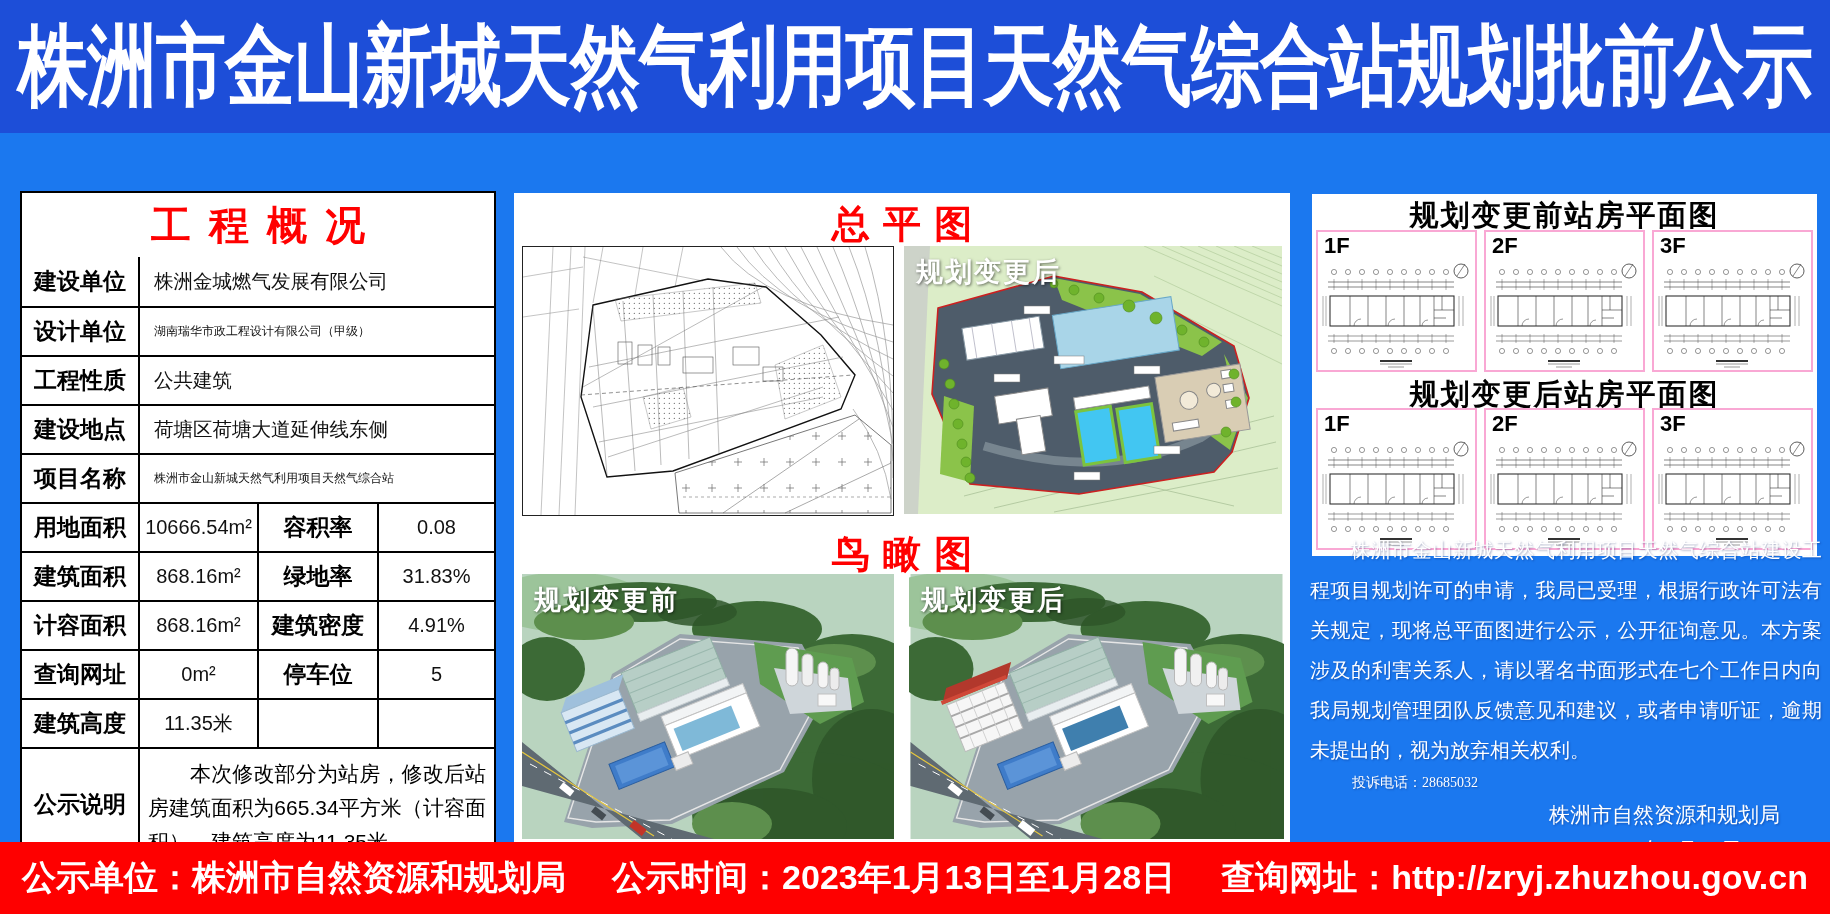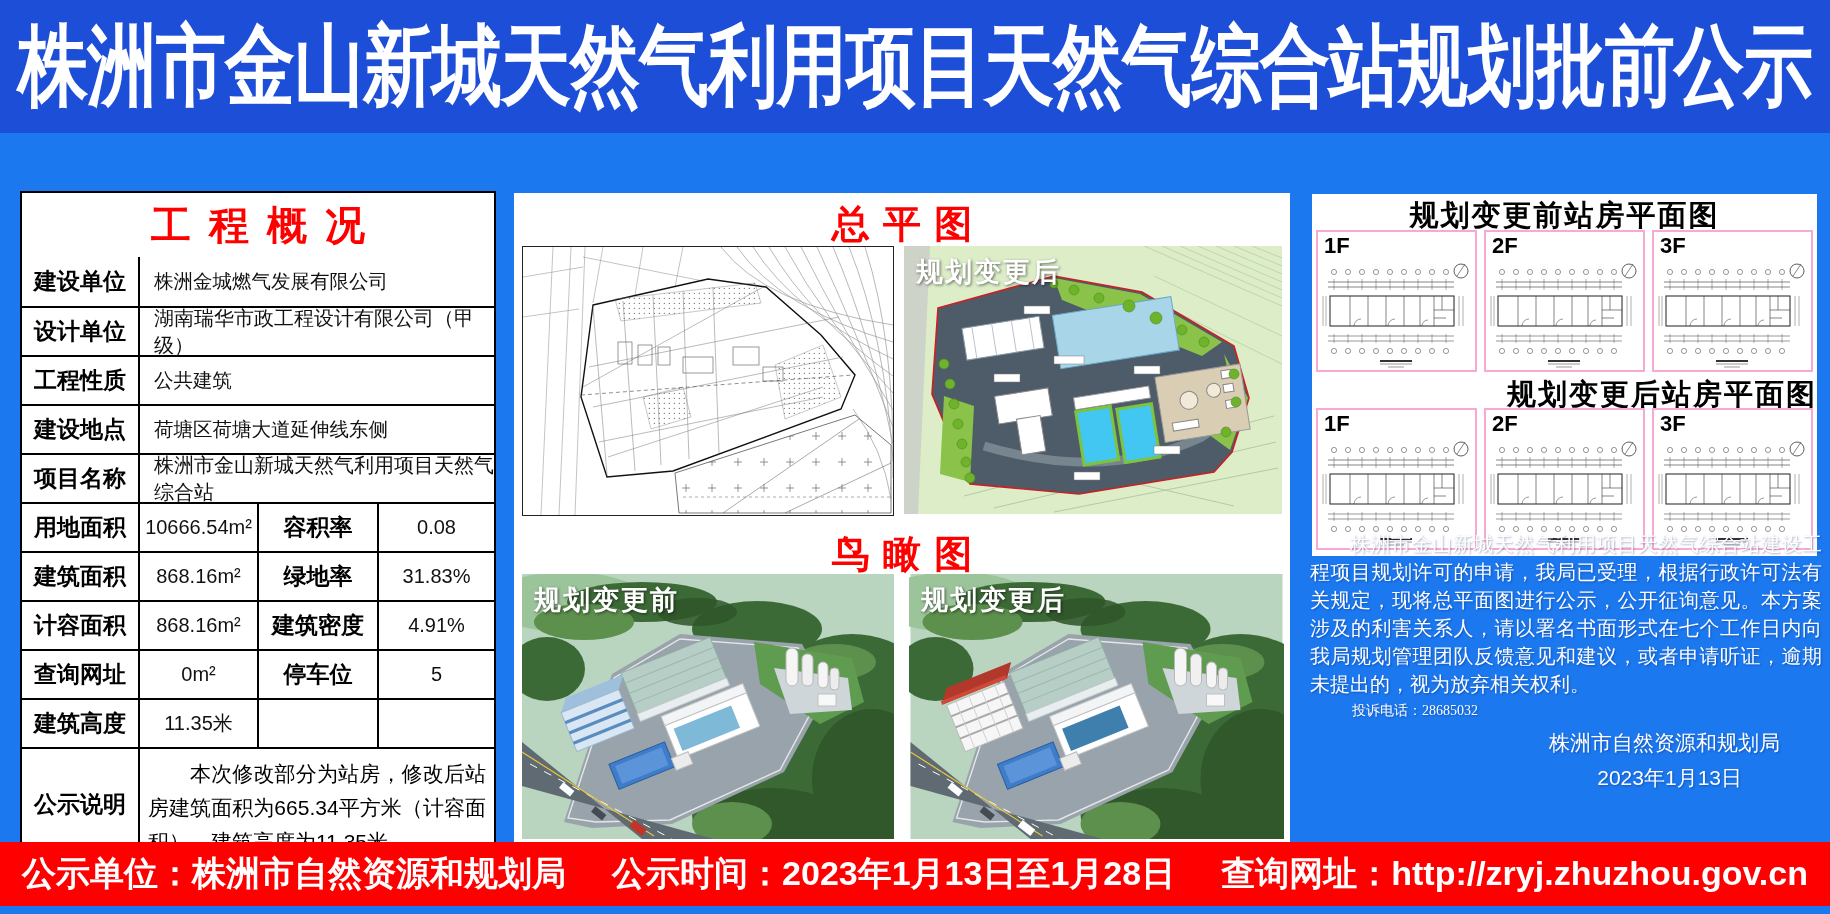--- a/index.html
+++ b/index.html
@@ -4,21 +4,21 @@
 <style>
   html,body{margin:0;padding:0;}
   body{width:1830px;height:914px;overflow:hidden;font-family:"Liberation Sans","DejaVu Sans",sans-serif;}
   .canvas{position:relative;width:1830px;height:914px;background:#1b78ef;}
 
   
   .header{position:absolute;left:0;top:0;width:1830px;height:133px;background:#1d4ed8;
           display:flex;align-items:center;justify-content:center;}
   .header-title{color:#fff;font-weight:900;font-size:70px;letter-spacing:-1px;white-space:nowrap;
           display:inline-block;transform:scaleY(1.26);}
-  .footer{position:absolute;left:0;top:842px;width:1830px;height:64px;background:#fe0000;
+  .footer{position:absolute;left:0;top:842px;width:1830px;height:72px;background:#fe0000;
           display:flex;align-items:center;justify-content:space-between;padding:0 22px;box-sizing:border-box;}
   .footer span{color:#fff;font-weight:bold;font-size:34px;white-space:nowrap;}
 
   
   .panel{position:absolute;background:#fff;box-sizing:border-box;margin-top:41px;}
   .left-panel{left:20px;top:150px;width:476px;height:664px;border:2px solid #000;}
   .mid-panel{left:514px;top:152px;width:776px;height:660px;}
   .right-panel{left:1312px;top:153px;width:505px;height:362px;}
 
   
@@ -26,52 +26,52 @@
             color:#ff0000;font-weight:bold;font-size:40px;letter-spacing:0.45em;text-indent:0.45em;}
   .ov-table{position:absolute;left:0;top:64px;right:0;bottom:0;display:grid;
             grid-template-rows:repeat(10,49px) 1fr;}
   .row{display:grid;border-top:2px solid #000;}
   .r2{grid-template-columns:116px 1fr;}
   .r4{grid-template-columns:116px 119px 120px 1fr;}
   .cell{display:flex;align-items:center;overflow:hidden;}
   .cell + .cell{border-left:2px solid #000;}
   .lab{justify-content:center;font-weight:bold;font-size:23px;color:#000;}
   .val{padding-left:14px;font-size:19.5px;color:#111;}
-  .val.tight{font-size:20px;}
+  .val.tight{font-size:12px;}
   .mval{justify-content:center;font-size:20px;color:#111;}
   .note-val{display:block;padding:8px 8px 0 8px;font-size:21px;line-height:34px;text-indent:2em;text-align:justify;}
 
   
   .mid-title{position:absolute;left:0;width:776px;text-align:center;color:#ff0000;
              font-weight:bold;font-size:38px;letter-spacing:0.35em;text-indent:0.35em;}
   .mt1{top:6px;}  .mt2{top:336px;}
   .img{position:absolute;overflow:hidden;}
   .img svg{display:block;width:100%;height:100%;}
   .bw{left:8px;top:53px;width:370px;height:268px;border:1px solid #222;background:#fff;}
   .cplan{left:390px;top:53px;width:378px;height:268px;}
   .rend1{left:8px;top:381px;width:372px;height:265px;}
   .rend2{left:395px;top:381px;width:375px;height:265px;}
   .img-label{position:absolute;top:8px;left:12px;color:#fff;font-weight:bold;font-size:27px;
              text-shadow:1px 1px 3px rgba(0,0,0,.55);letter-spacing:2px;}
 
   
   .fp-title{position:absolute;left:0;width:505px;text-align:center;color:#000;
             font-weight:bold;font-size:29px;letter-spacing:2px;}
-  .fpt1{top:2px;} .fpt2{top:181px;text-align:right;}
+  .fpt1{top:2px;} .fpt2{top:181px;}
   .fp-row{position:absolute;left:0;width:505px;height:142px;}
   .fpr1{top:36px;} .fpr2{top:214px;}
   .fp-box{position:absolute;top:0;width:161px;height:142px;border:2px solid #f9a8d4;box-sizing:border-box;background:#fff;}
   .fp-b1{left:4px;} .fp-b2{left:172px;} .fp-b3{left:340px;}
   .fp-level{position:absolute;top:1px;left:6px;font-weight:bold;font-size:22px;color:#000;}
   .fp-svg{position:absolute;left:0;top:26px;width:157px;height:112px;}
 
   
   .notice{position:absolute;left:1310px;top:530px;width:512px;color:#fff;
           text-shadow:1px 1px 2px rgba(0,20,90,.35);}
-  .notice-para{margin:0;font-size:20px;line-height:28px;text-indent:2em;text-align:justify;}
+  .notice-para{margin:0;font-size:20px;line-height:40px;text-indent:2em;text-align:justify;}
   .notice-phone{margin-top:4px;padding-left:42px;font-size:14px;font-family:Liberation Serif, serif;}
   .notice-agency{margin-top:9px;text-align:right;padding-right:42px;font-size:21px;}
   .notice-date{margin-top:7px;text-align:right;padding-right:80px;font-size:21px;}
 </style>
 </head>
 <body>
 
 <div class="canvas">
 
   <svg width="0" height="0" style="position:absolute">

